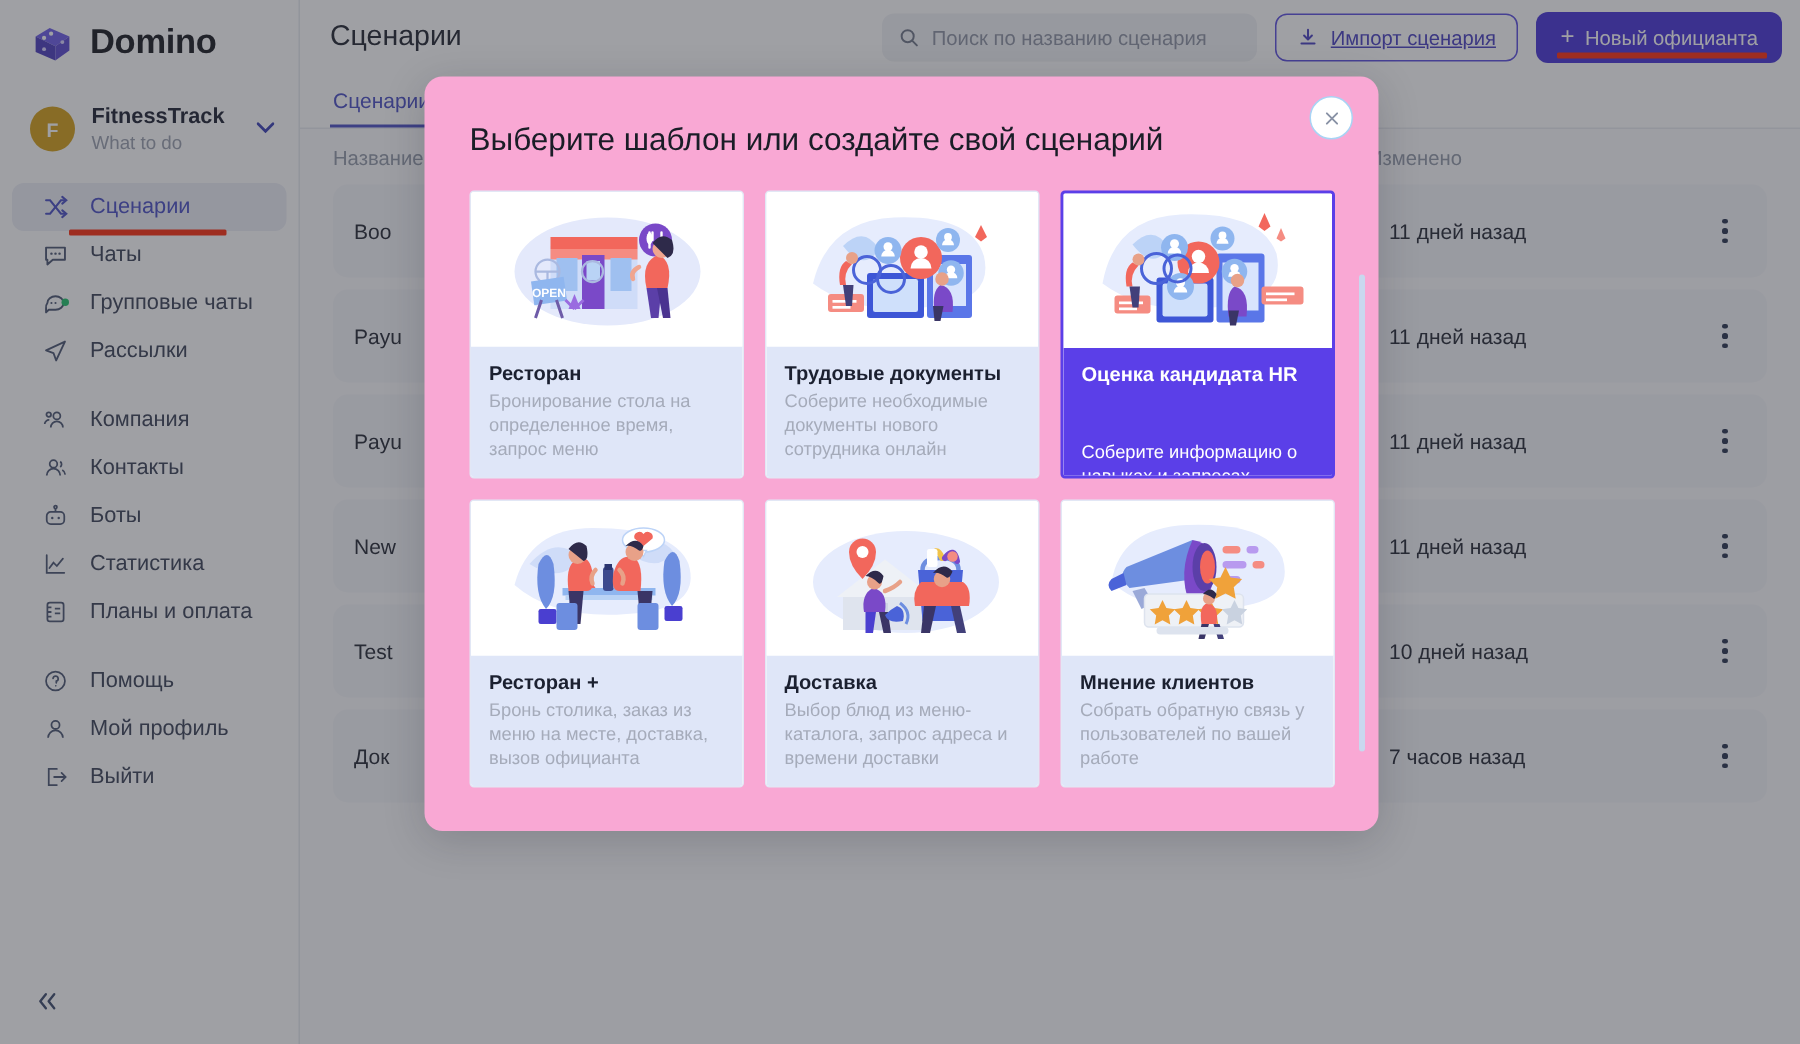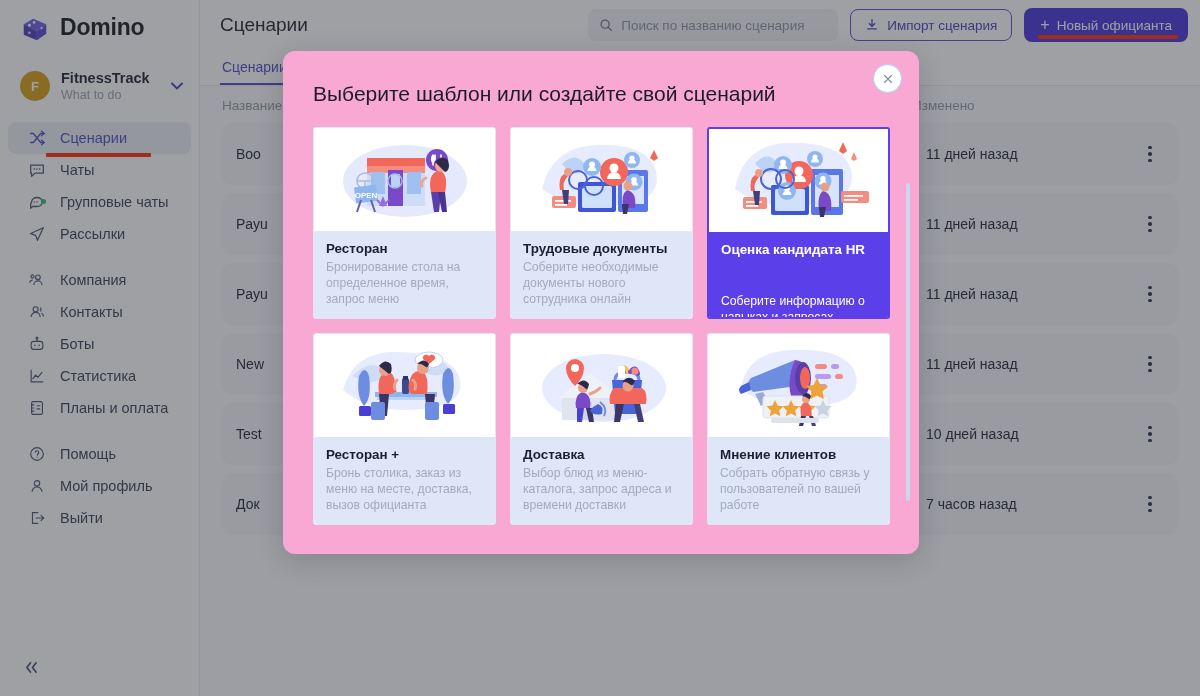--- a/index.html
+++ b/index.html
@@ -88,21 +88,21 @@
     background: #f1f2f6; display: flex; align-items: center; gap: 8px;
     padding: 0 11px;
   }
   .search-box .si { width: 14px; height: 14px; flex: 0 0 14px; color:#6f7688; }
   .search-ph { font-size: 13.5px; color: #8d93a3; white-space: nowrap; }
 
   .btn-import {
     height: 32px; border-radius: 8px; border: 1.3px solid #5b4ee0;
     background: #fff; color: #4940c0;
     display: flex; align-items: center; gap: 8px;
-    padding: 0 14px; font-size: 13.5px; cursor: pointer; white-space: nowrap;
+    padding: 0 14px; font-size: 13.5px; cursor: pointer; white-space: nowrap; text-decoration: underline;
   }
   .btn-import .di { width:14px;height:14px;flex:0 0 14px; }
 
   .btn-new {
     position: relative;
     height: 34px; border-radius: 8px; border: none;
     background: #4733d6; color: #ffffff;
     display: flex; align-items: center; gap: 7px;
     padding: 0 16px; font-size: 13.5px; cursor: pointer; white-space: nowrap;
   }

